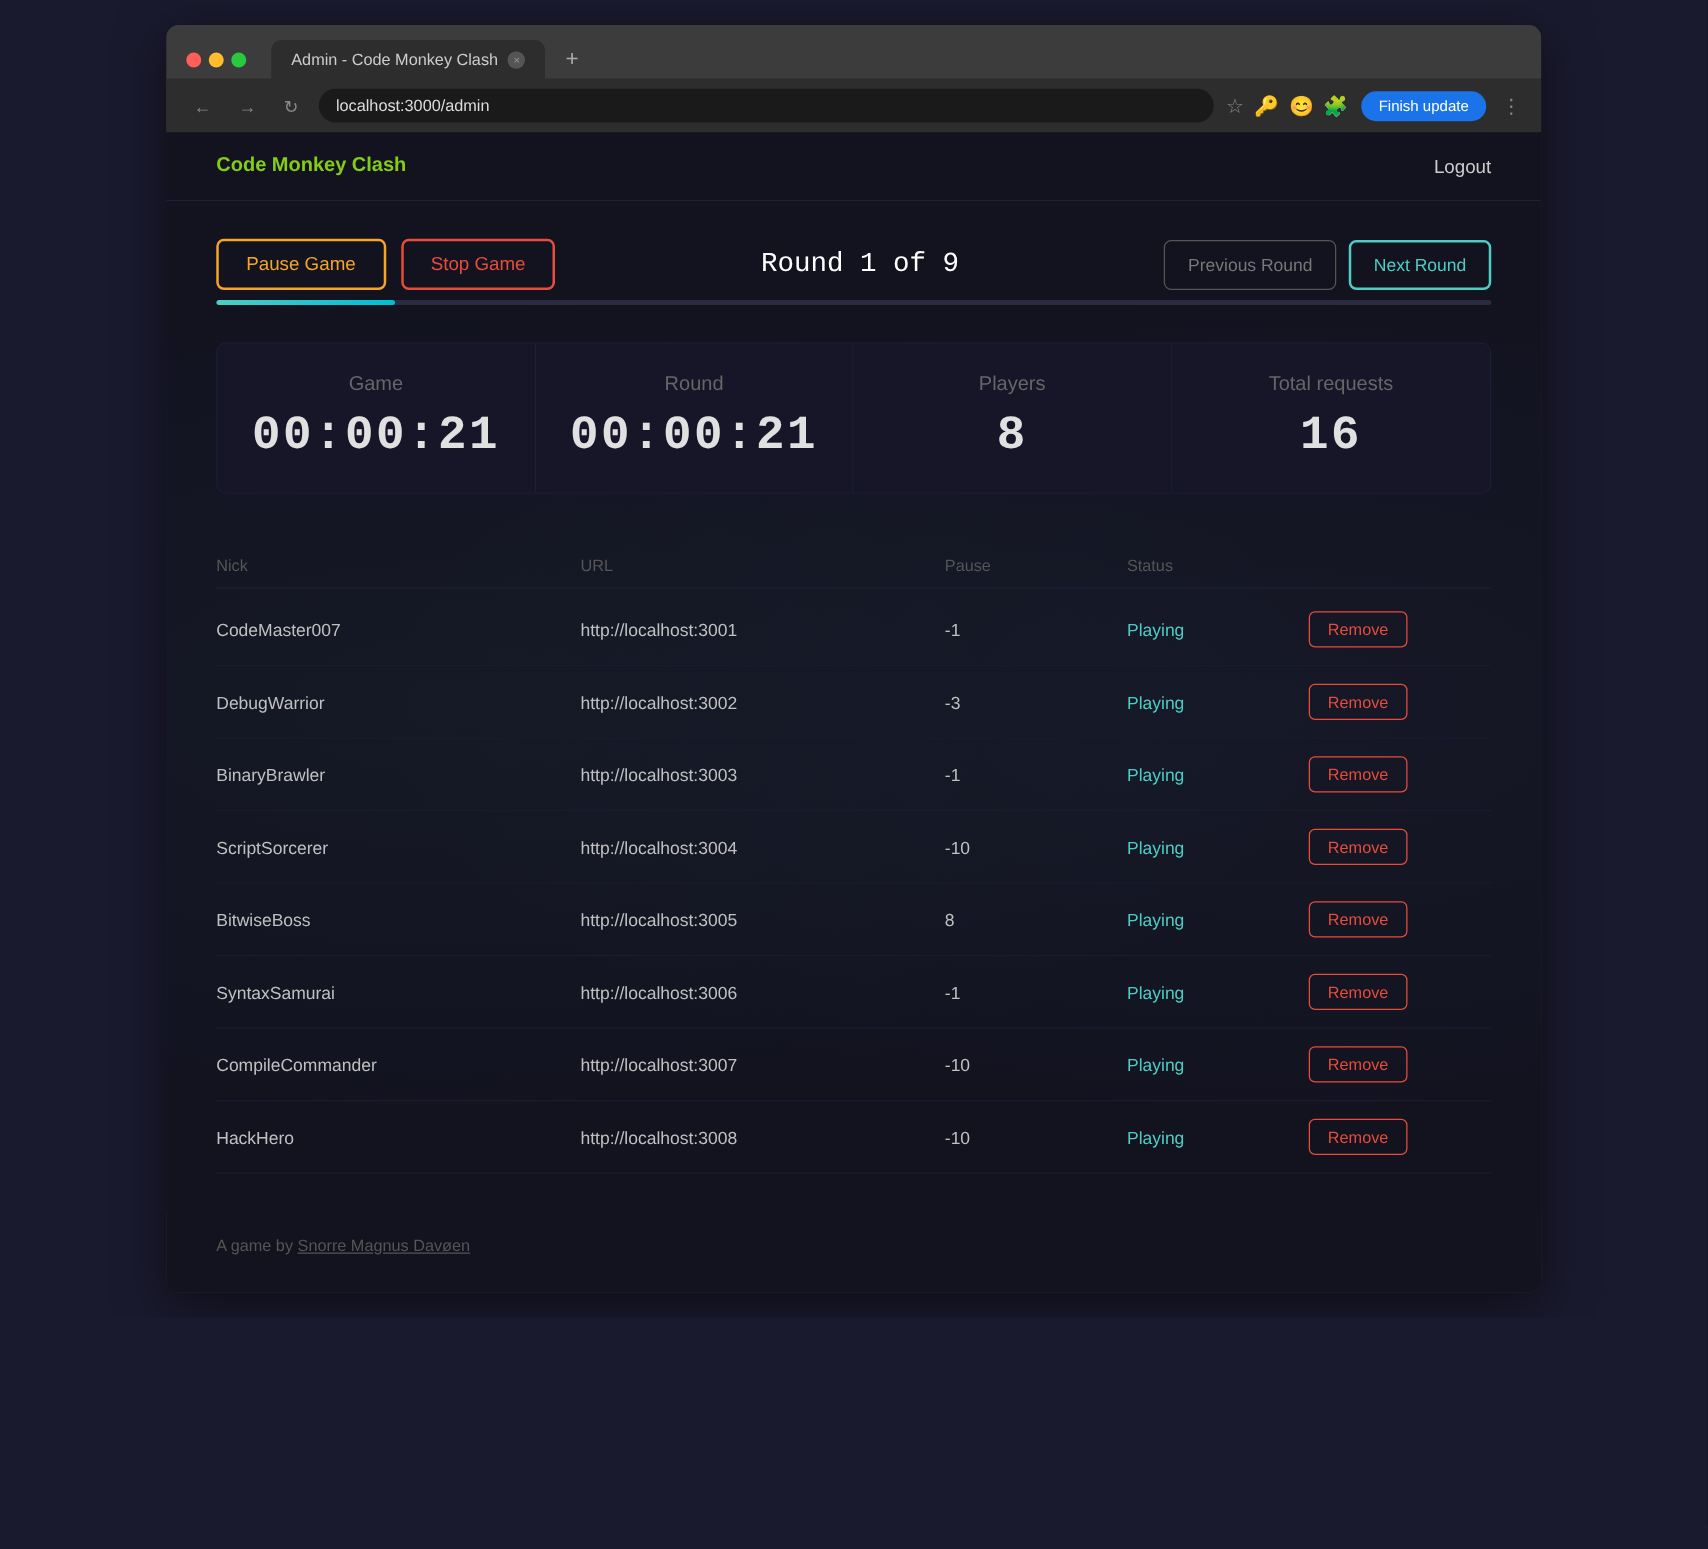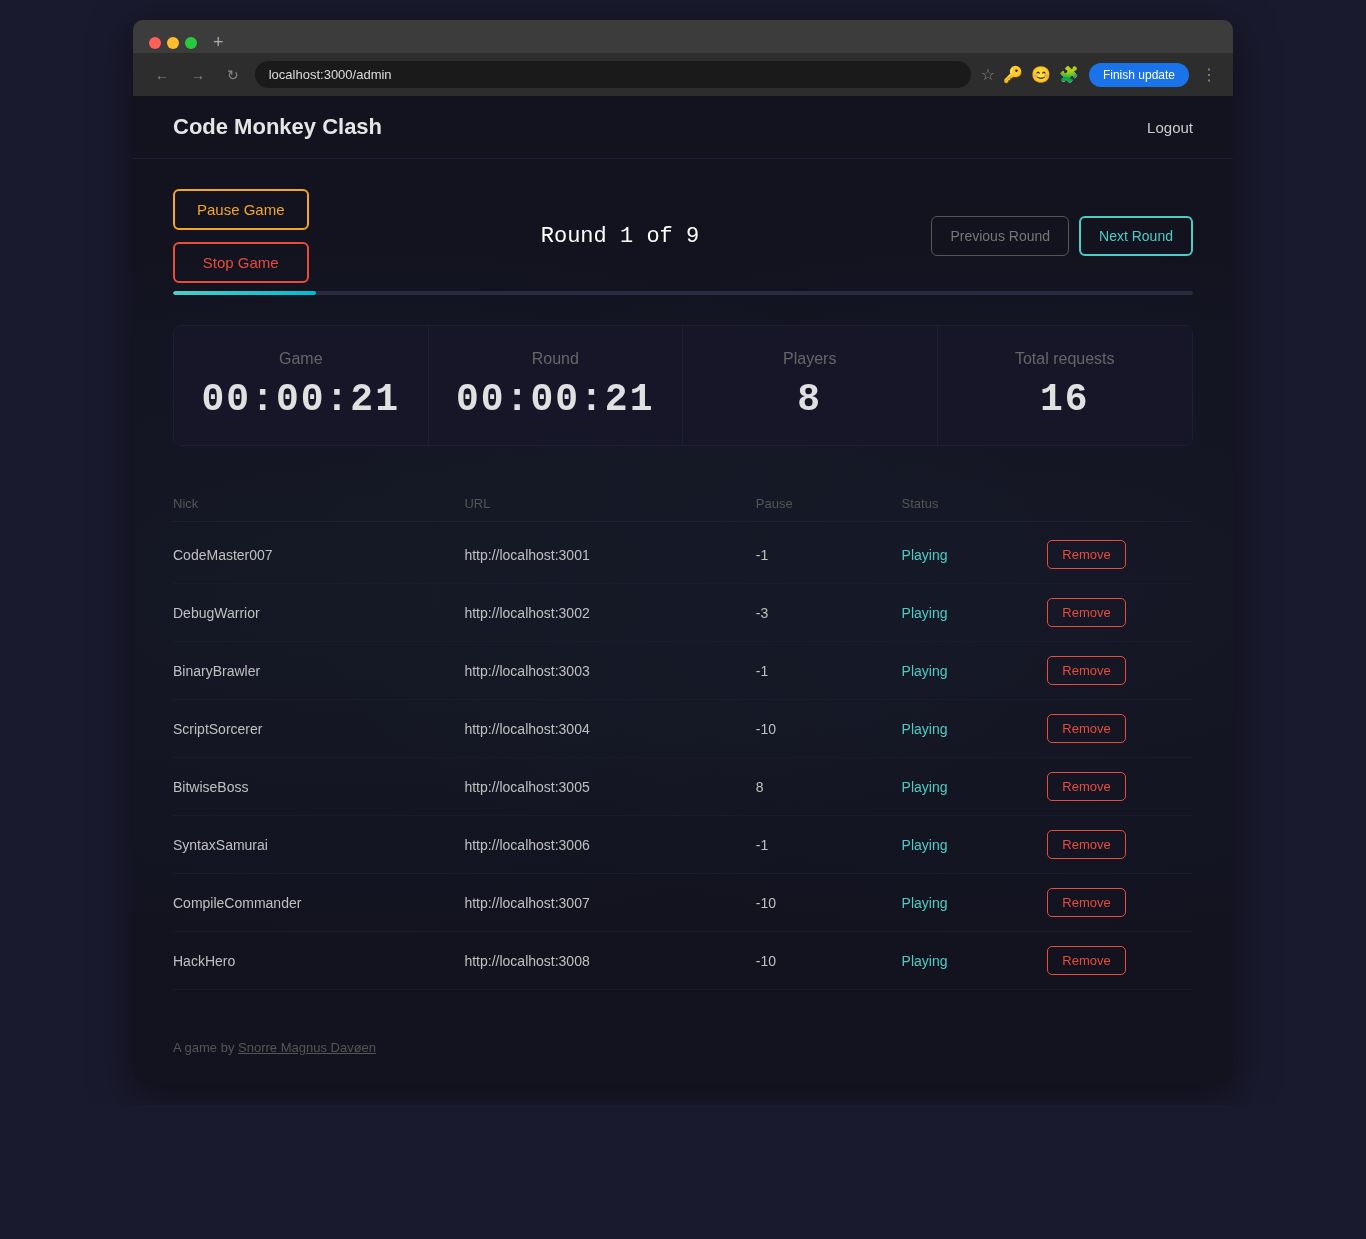--- a/index.html
+++ b/index.html
@@ -90,22 +90,22 @@
     
     .top-nav {
       background: #131320;
       padding: 18px 40px;
       display: flex;
       align-items: center;
       justify-content: space-between;
       border-bottom: 1px solid #1e1e35;
     }
     .brand {
-      color: #e5e5e5;
-      font-size: 22px;
+      color: #84cc16;
+      font-size: 16px;
       font-weight: 600;
     }
     .logout-btn {
       color: #ccc;
       background: none;
       border: none;
       cursor: pointer;
       font-size: 15px;
     }
 
@@ -117,21 +117,21 @@
                   #131320;
     }
 
     
     .controls-row {
       display: flex;
       align-items: center;
       justify-content: space-between;
       margin-bottom: 8px;
     }
-    .left-btns { display: flex; gap: 12px; flex-direction: column; }
+    .left-btns { display: flex; gap: 12px; }
     .pause-btn {
       background: transparent;
       border: 2px solid #f5a623;
       color: #f5a623;
       padding: 10px 22px;
       border-radius: 6px;
       font-size: 15px;
       cursor: pointer;
       font-weight: 500;
     }
@@ -262,20 +262,24 @@
 </head>
 <body>
 
 <div class="browser-chrome">
 
   <div class="browser-titlebar">
     <div class="traffic-lights">
       <div class="traffic-light tl-red"></div>
       <div class="traffic-light tl-yellow"></div>
       <div class="traffic-light tl-green"></div>
+    </div>
+    <div class="browser-tab">
+      <span>Admin - Code Monkey Clash</span>
+      <div class="tab-close">×</div>
     </div>
     <div class="tab-new">+</div>
   </div>
 
   <div class="browser-toolbar">
     <button class="nav-btn">←</button>
     <button class="nav-btn">→</button>
     <button class="nav-btn">↻</button>
     <input class="address-bar" readonly="" value="localhost:3000/admin" style="">
     <div class="toolbar-icons">

